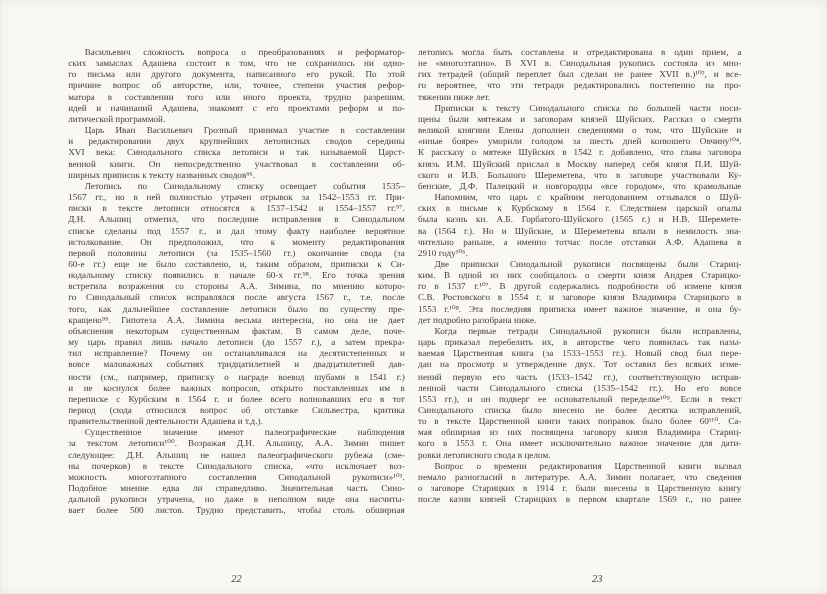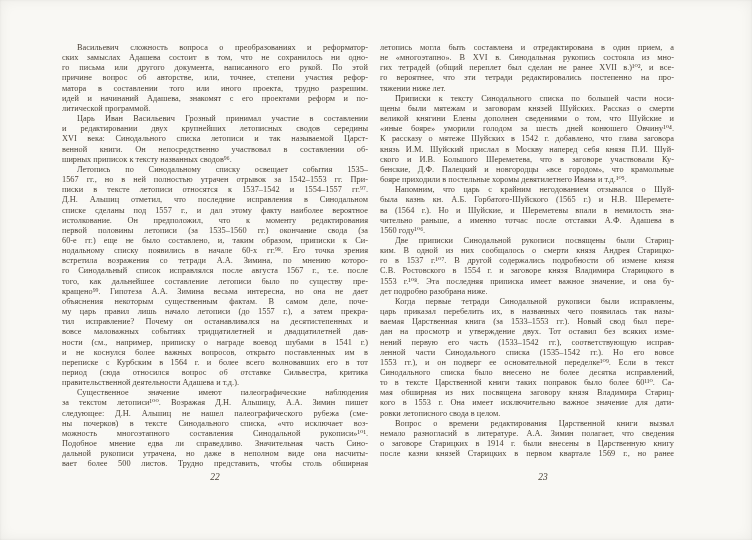--- a/index.html
+++ b/index.html
@@ -24,21 +24,21 @@
   .page-text.right { left: 380px; width: 294px; }
   .line {
     text-align: justify;
     text-align-last: justify;
     white-space: nowrap;
   }
   .line.indent { text-indent: 15px; }
   .line.last { text-align-last: left; white-space: normal; }
   .pagenum {
     position: absolute;
-    top: 472px;
+    top: 522px;
     text-align: center;
     font-style: italic;
     font-size: 9.5px;
     color: #473e33;
   }
   .pagenum.left  { left: 62px;  width: 306px; }
   .pagenum.right { left: 396px; width: 294px; text-align: center; }
 </style>
 </head>
 <body>
@@ -59,21 +59,21 @@
       <div class="line last">ширных приписок к тексту названных сводов⁹⁶.</div>
       <div class="line indent">Летопись по Синодальному списку освещает события 1535–</div>
       <div class="line">1567 гг., но в ней полностью утрачен отрывок за 1542–1553 гг. При-</div>
       <div class="line">писки в тексте летописи относятся к 1537–1542 и 1554–1557 гг.⁹⁷.</div>
       <div class="line">Д.Н. Альшиц отметил, что последние исправления в Синодальном</div>
       <div class="line">списке сделаны под 1557 г., и дал этому факту наиболее вероятное</div>
       <div class="line">истолкование. Он предположил, что к моменту редактирования</div>
       <div class="line">первой половины летописи (за 1535–1560 гг.) окончание свода (за</div>
       <div class="line">60-е гг.) еще не было составлено, и, таким образом, приписки к Си-</div>
       <div class="line">нодальному списку появились в начале 60-х гг.⁹⁸. Его точка зрения</div>
-      <div class="line">встретила возражения со тетради А.А. Зимина, по мнению которо-</div>
+      <div class="line">встретила возражения со стороны А.А. Зимина, по мнению которо-</div>
       <div class="line">го Синодальный список исправлялся после августа 1567 г., т.е. после</div>
       <div class="line">того, как дальнейшее составление летописи было по существу пре-</div>
       <div class="line">кращено⁹⁹. Гипотеза А.А. Зимина весьма интересна, но она не дает</div>
       <div class="line">объяснения некоторым существенным фактам. В самом деле, поче-</div>
       <div class="line">му царь правил лишь начало летописи (до 1557 г.), а затем прекра-</div>
       <div class="line">тил исправление? Почему он останавливался на десятистепенных и</div>
       <div class="line">вовсе маловажных событиях тридцатилетней и двадцатилетней дав-</div>
       <div class="line">ности (см., например, приписку о награде воевод шубами в 1541 г.)</div>
       <div class="line">и не коснулся более важных вопросов, открыто поставленных им в</div>
       <div class="line">переписке с Курбским в 1564 г. и более всего волновавших его в тот</div>
@@ -95,34 +95,34 @@
       <div class="line">го вероятнее, что эти тетради редактировались постепенно на про-</div>
       <div class="line last">тяжении ниже лет.</div>
       <div class="line indent">Приписки к тексту Синодального списка по большей части носи-</div>
       <div class="line">щены были мятежам и заговорам князей Шуйских. Рассказ о смерти</div>
       <div class="line">великой княгини Елены дополнен сведениями о том, что Шуйские и</div>
       <div class="line">«иные бояре» уморили голодом за шесть дней конюшего Овчину¹⁰⁴.</div>
       <div class="line">К рассказу о мятеже Шуйских в 1542 г. добавлено, что глава заговора</div>
       <div class="line">князь И.М. Шуйский прислал в Москву наперед себя князя П.И. Шуй-</div>
       <div class="line">ского и И.В. Большого Шереметева, что в заговоре участвовали Ку-</div>
       <div class="line">бенские, Д.Ф. Палецкий и новгородцы «все городом», что крамольные</div>
-      <div class="line last">бояре приходили в постельные хоромы девятилетнего Ивана и т.д.¹⁰⁵.</div>
       <div class="line indent">Напомним, что царь с крайним негодованием отзывался о Шуй-</div>
+      <div class="line">ских в письме к Курбскому в 1564 г. Следствием царской опалы</div>
       <div class="line">была казнь кн. А.Б. Горбатого-Шуйского (1565 г.) и Н.В. Шеремете-</div>
       <div class="line">ва (1564 г.). Но и Шуйские, и Шереметевы впали в немилость зна-</div>
       <div class="line">чительно раньше, а именно тотчас после отставки А.Ф. Адашева в</div>
-      <div class="line last">1560 году¹⁰⁶.</div>
+      <div class="line last">2910 году¹⁰⁶.</div>
       <div class="line indent">Две приписки Синодальной рукописи посвящены были Стариц-</div>
       <div class="line">ким. В одной из них сообщалось о смерти князя Андрея Старицко-</div>
       <div class="line">го в 1537 г.¹⁰⁷. В другой содержались подробности об измене князя</div>
       <div class="line">С.В. Ростовского в 1554 г. и заговоре князя Владимира Старицкого в</div>
       <div class="line">1553 г.¹⁰⁸. Эта последняя приписка имеет важное значение, и она бу-</div>
       <div class="line last">дет подробно разобрана ниже.</div>
       <div class="line indent">Когда первые тетради Синодальной рукописи были исправлены,</div>
-      <div class="line">царь приказал перебелить их, в названных чего появилась так назы-</div>
+      <div class="line">царь приказал перебелить их, в авторстве чего появилась так назы-</div>
       <div class="line">ваемая Царственная книга (за 1533–1553 гг.). Новый свод был пере-</div>
       <div class="line">дан на просмотр и утверждение двух. Тот оставил без всяких изме-</div>
       <div class="line">нений первую его часть (1533–1542 гг.), соответствующую исправ-</div>
       <div class="line">ленной части Синодального списка (1535–1542 гг.). Но его вовсе</div>
       <div class="line">1553 гг.), и он подверг ее основательной переделке¹⁰⁹. Если в текст</div>
       <div class="line">Синодального списка было внесено не более десятка исправлений,</div>
       <div class="line">то в тексте Царственной книги таких поправок было более 60¹¹⁰. Са-</div>
       <div class="line">мая обширная из них посвящена заговору князя Владимира Стариц-</div>
       <div class="line">кого в 1553 г. Она имеет исключительно важное значение для дати-</div>
       <div class="line last">ровки летописного свода в целом.</div>

